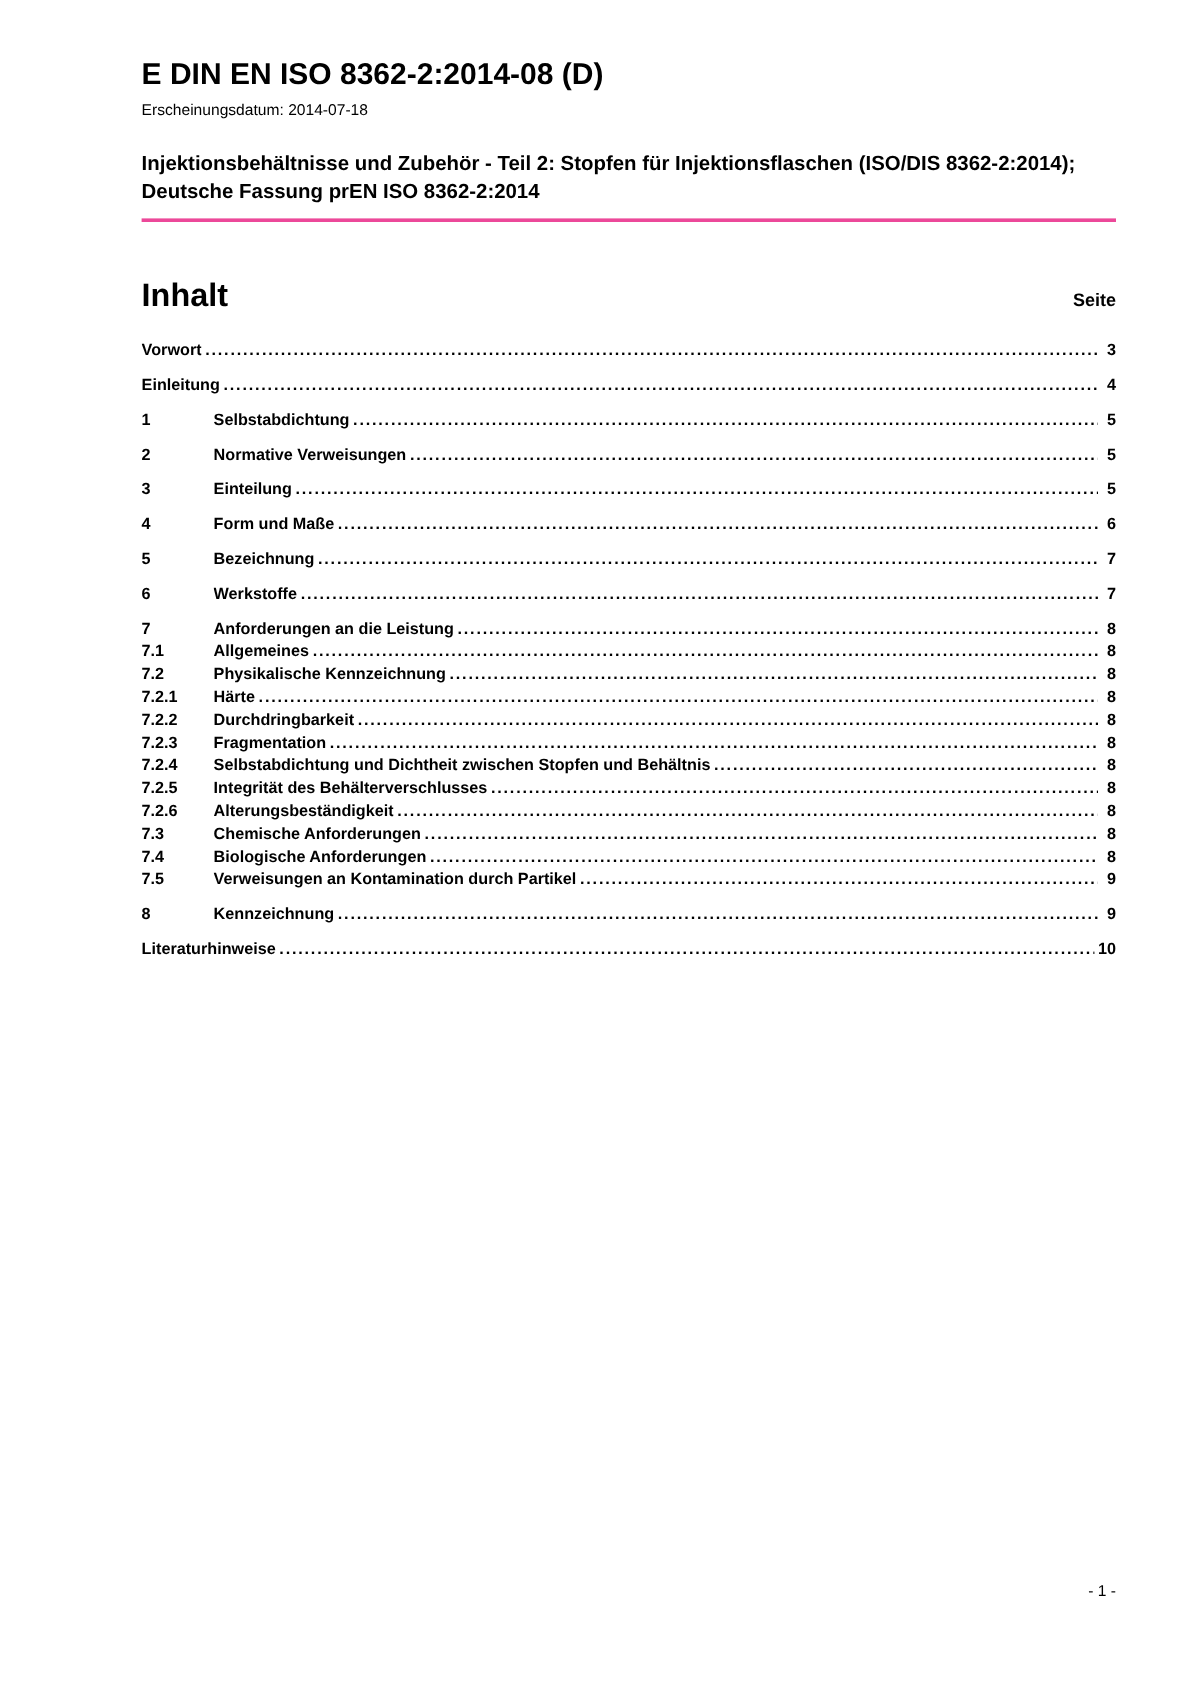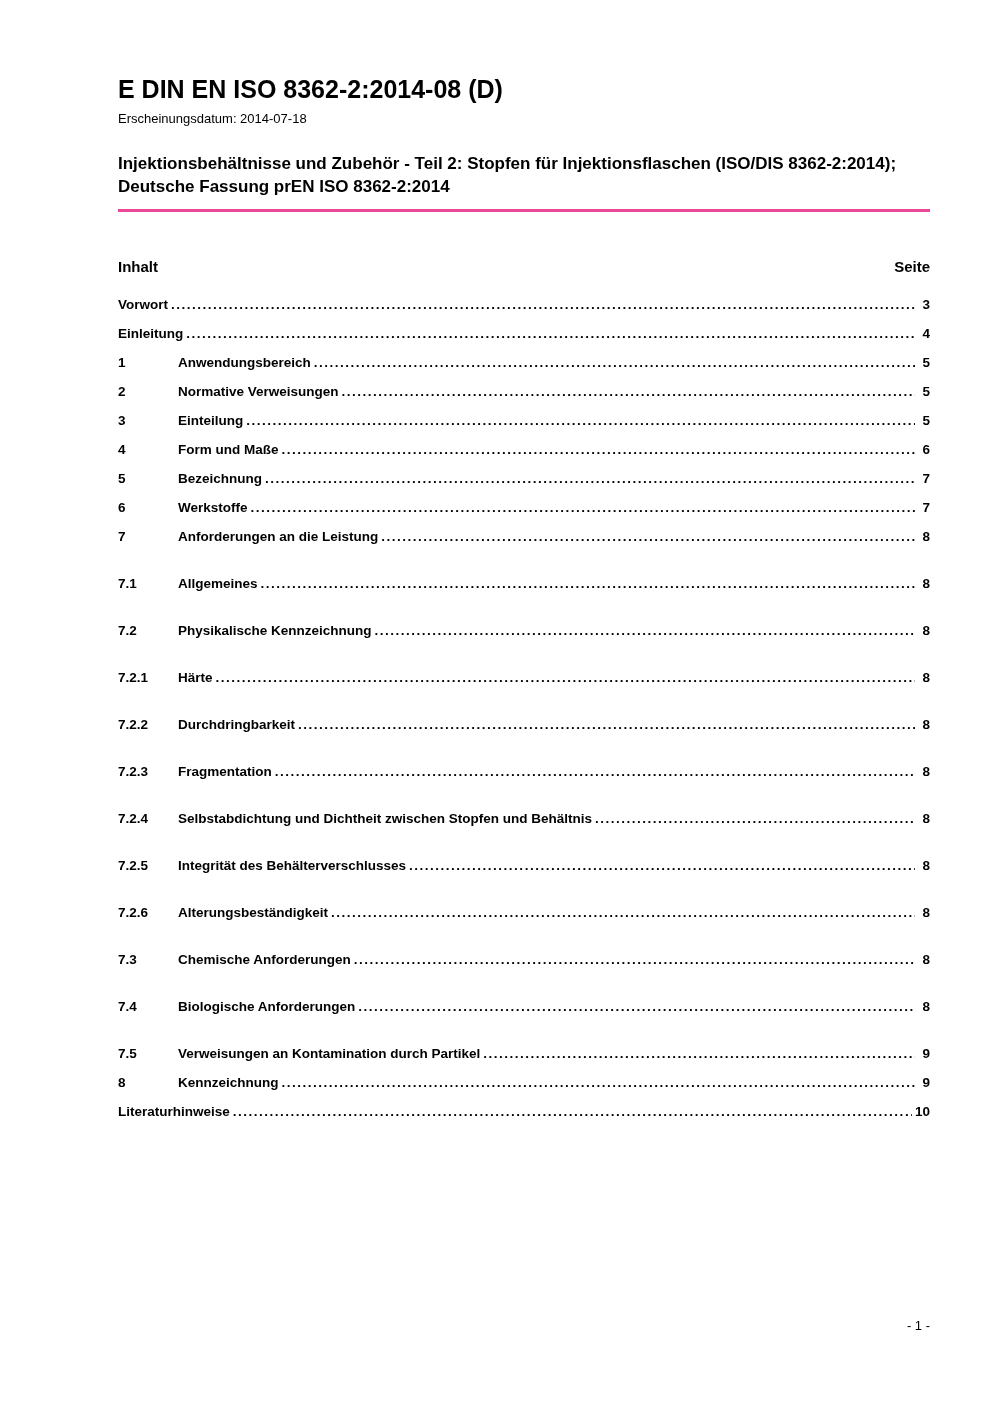--- a/index.html
+++ b/index.html
@@ -6,21 +6,21 @@
   html, body { background: #ffffff; }
   body {
     width: 992px; height: 1403px;
     font-family: "Liberation Sans", sans-serif;
     color: #000;
     position: relative;
     overflow: hidden;
   }
   .page {
     position: absolute; inset: 0;
-    padding: 75px 62px 0 118px;
+    padding: 48px 62px 0 118px;
   }
   .doc-id {
     font-size: 25px;
     font-weight: bold;
     line-height: 1.15;
   }
   .pubdate {
     font-size: 13px;
     margin-top: 7px;
   }
@@ -31,32 +31,31 @@
     margin-top: 27px;
     padding-bottom: 10px;
     border-bottom: 3px solid #ec4899;
   }
   .toc-header {
     display: flex;
     justify-content: space-between;
     align-items: baseline;
     margin-top: 46px;
   }
-  .toc-heading { font-size: 15px; font-weight: bold; }
+  .toc-heading { font-size: 27px; font-weight: bold; }
   .seite-label { font-size: 15px; font-weight: bold; }
   .toc-list {
     margin-top: 20px;
     font-size: 13.5px;
     font-weight: bold;
   }
   .toc-row {
     display: flex;
     align-items: baseline;
     line-height: 19px;
-    margin-top: 28px;
   }
   .toc-row.spaced { margin-top: 10px; align-items: center; }
   .toc-row .num { width: 60px; flex: none; }
   .toc-row .title { flex: none; max-width: 660px; white-space: nowrap; overflow: hidden; }
   .toc-row .leader {
     flex: 1 1 auto;
     overflow: hidden;
     white-space: nowrap;
     margin: 0 3px;
     letter-spacing: 1.5px;
@@ -94,21 +93,21 @@
         <span class="leader"></span>
         <span class="pg">3</span>
       </div>
       <div class="toc-row spaced no-num">
         <span class="title">Einleitung</span>
         <span class="leader"></span>
         <span class="pg">4</span>
       </div>
       <div class="toc-row spaced">
         <span class="num">1</span>
-        <span class="title">Anwendungsbereich</span>
+        <span class="title">Selbstabdichtung</span>
         <span class="leader"></span>
         <span class="pg">5</span>
       </div>
       <div class="toc-row spaced">
         <span class="num">2</span>
         <span class="title">Normative Verweisungen</span>
         <span class="leader"></span>
         <span class="pg">5</span>
       </div>
       <div class="toc-row spaced">

